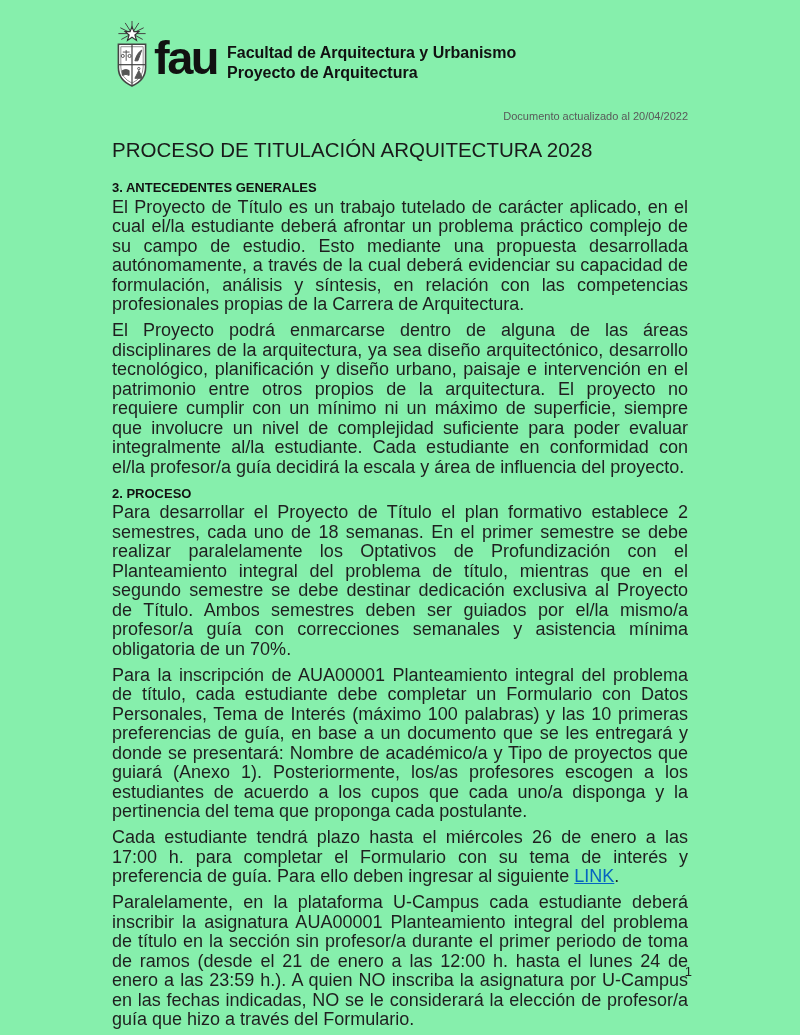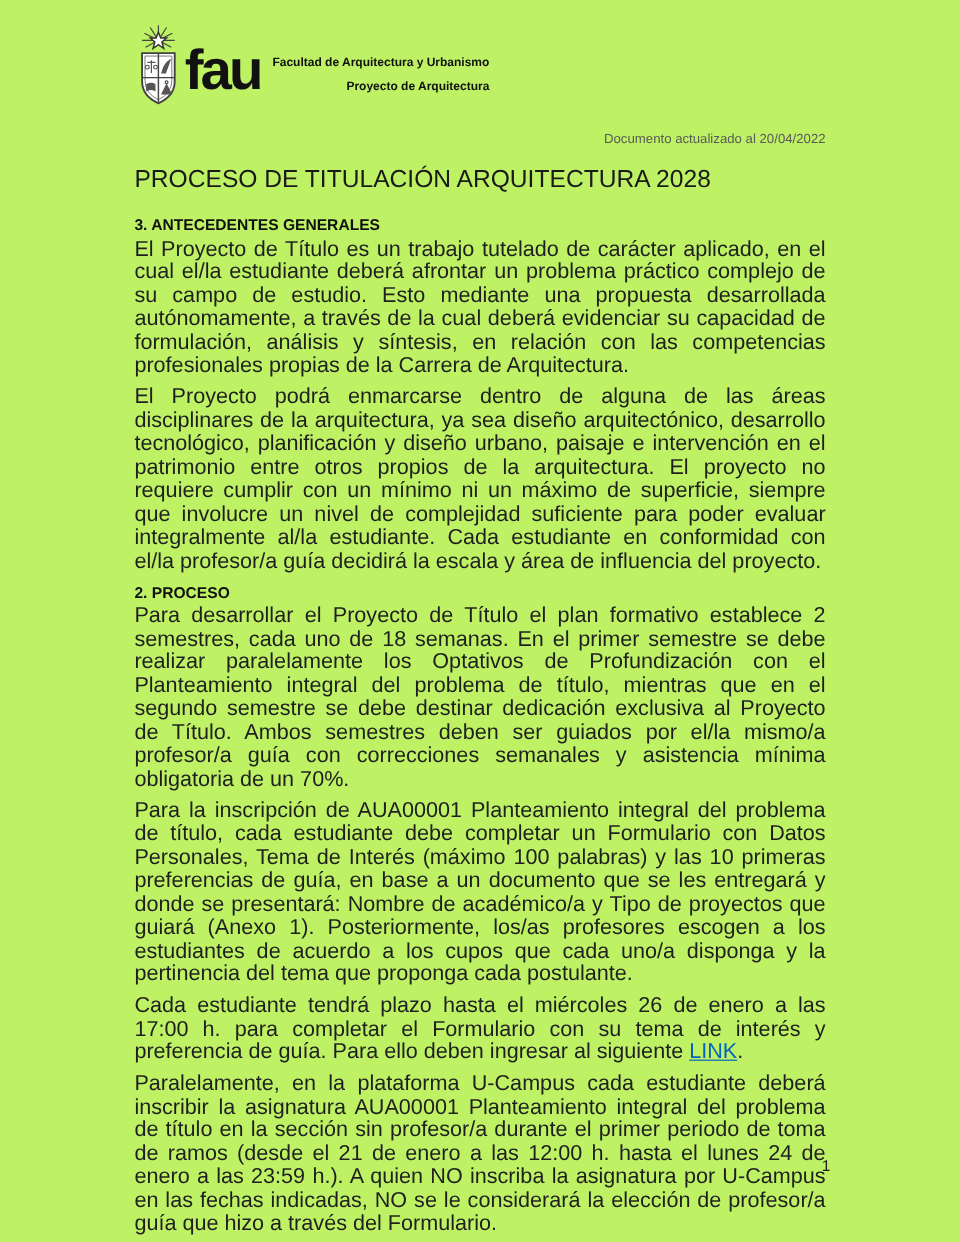--- a/index.html
+++ b/index.html
@@ -3,41 +3,41 @@
 <meta charset="utf-8">
 <style>
   :root { --link: #0563C1; --muted: #595959; }
   * { box-sizing: border-box; }
   html, body { margin: 0; padding: 0; background: #ffffff; }
   .page {
     position: relative;
     width: 800px;
     height: 1035px;
     margin: 0 auto;
-    background: #bef264;
+    background: #86efac;
     font-family: "Liberation Sans", "DejaVu Sans", sans-serif;
     color: #1f1f1f;
     padding: 20px 112px 0 112px;
     overflow: hidden;
   }
   .header-row {
     display: flex;
     align-items: center;
     height: 68px;
   }
   .crest { width: 40px; height: 68px; flex: 0 0 auto; }
   .fau-word {
     font-weight: 700;
     font-size: 47px;
     letter-spacing: -2.5px;
     color: #111111;
     line-height: 1;
     margin: 6px 10px 0 2px;
   }
-  .header-lines { font-weight: 700; font-size: 10px; line-height: 20px; color: #111111; margin-top: 18px; text-align: right; }
+  .header-lines { font-weight: 700; font-size: 16px; line-height: 20px; color: #111111; margin-top: 18px; }
   .updated-note {
     text-align: right;
     font-size: 11px;
     color: var(--muted, #595959);
     margin-top: 21px;
     line-height: 14px;
   }
   .doc-title {
     font-size: 20.5px;
     font-weight: 400;

